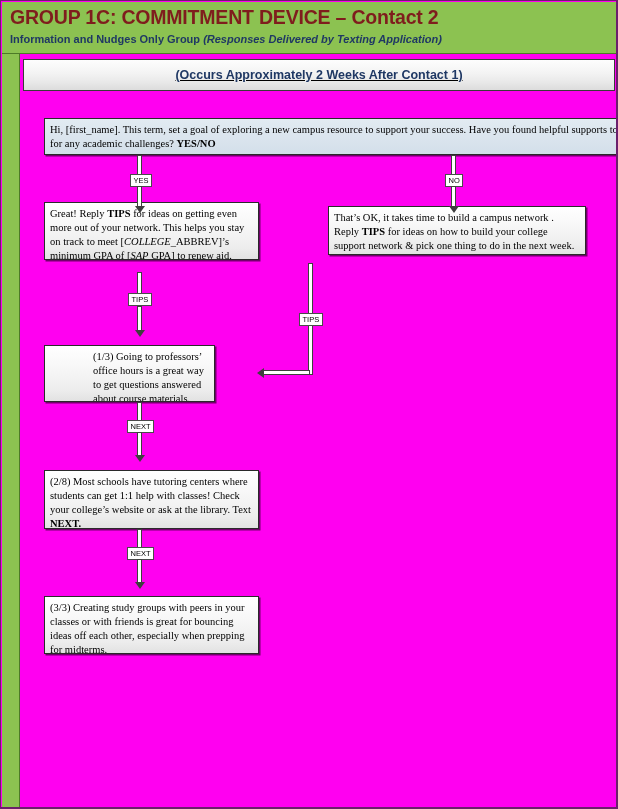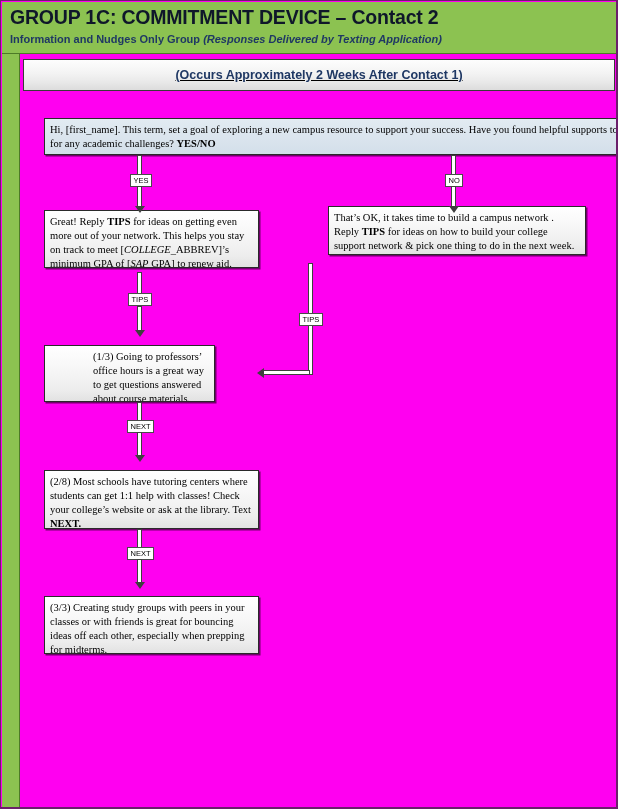--- a/index.html
+++ b/index.html
@@ -32,21 +32,21 @@
   .header-band{
     position:absolute;left:1px;top:1px;
     width:615px;height:52px;
     background:#8cc251;
     box-sizing:border-box;
     border-bottom:1px solid #4d7a28;
   }
   .header-title{
     position:absolute;left:8px;top:4px;
     font-size:19.5px;font-weight:bold;
-    color:#0f172a;
+    color:#7f1d1d;
     letter-spacing:-0.2px;
     white-space:nowrap;
   }
   .header-sub{
     position:absolute;left:8px;top:31px;
     font-size:11px;font-weight:bold;
     color:#1f3864;
     white-space:nowrap;
   }
   .header-sub i{font-style:italic;}
@@ -87,21 +87,21 @@
     overflow:hidden;
   }
   .msgbox.blue{
     background:linear-gradient(180deg,#e2ebf2 0%,#dbe5ee 50%,#d3dfea 100%);
   }
   .msgbox b{font-weight:bold;}
   .msgbox i{font-style:italic;}
 
   
   #box-intro{left:21px;top:24px;width:613px;height:37px;}
-  #box-yes  {left:21px;top:116px;width:215px;height:58px;}
+  #box-yes  {left:21px;top:108px;width:215px;height:58px;}
   #box-no   {left:305px;top:112px;width:258px;height:49px;}
   #box-1of3 {left:21px;top:251px;width:171px;height:57px;padding-left:48px;}
   #box-2of3 {left:21px;top:376px;width:215px;height:59px;}
   #box-3of3 {left:21px;top:502px;width:215px;height:58px;}
 
   
   .conn{
     position:absolute;
     background:#ffffff;
     border:1px solid #3f3f3f;

